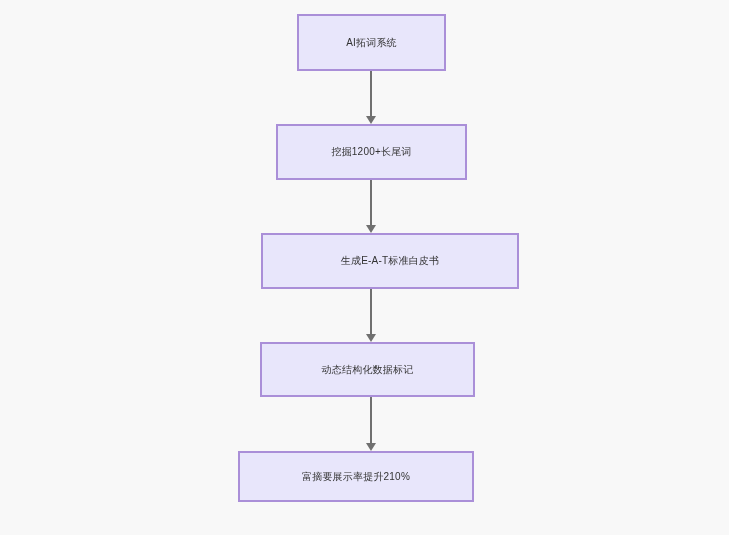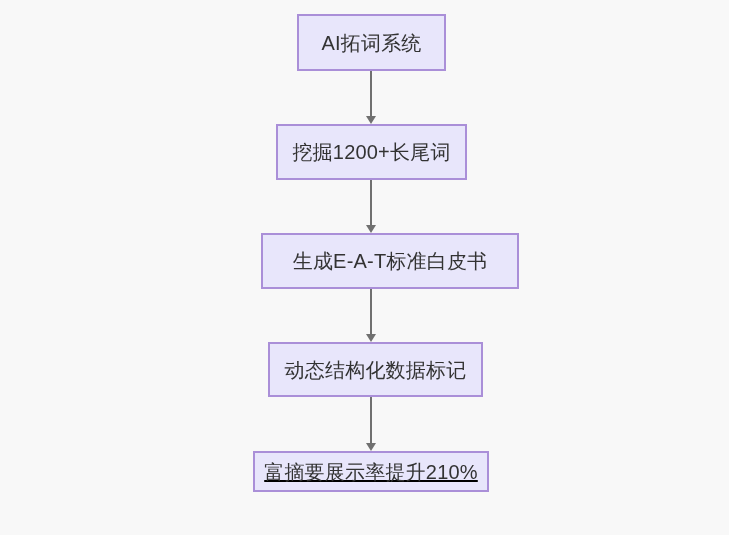--- a/index.html
+++ b/index.html
@@ -21,21 +21,21 @@
   .node {
     position: absolute;
     box-sizing: border-box;
     background: #e8e6fb;
     border: 2px solid #aa8fd8;
     display: flex;
     align-items: center;
     justify-content: center;
   }
   .node-label {
-    font-size: 20px;
+    font-size: 10px;
     color: #333333;
     line-height: 1.2;
     white-space: nowrap;
     letter-spacing: 0.2px;
   }
   .edge {
     position: absolute;
     width: 2px;
     background: #707070;
   }
@@ -70,21 +70,21 @@
   </div>
 
   <div class="node" style="left:276px; top:124px; width:191px; height:56px;">
     <span class="node-label">挖掘1200+长尾词</span>
   </div>
 
   <div class="node" style="left:261px; top:233px; width:258px; height:56px;">
     <span class="node-label">生成E-A-T标准白皮书</span>
   </div>
 
-  <div class="node" style="left:268px; top:342px; width:215px; height:55px;">
+  <div class="node" style="left:260px; top:342px; width:215px; height:55px;">
     <span class="node-label">动态结构化数据标记</span>
   </div>
 
-  <div class="node" style="left:253px; top:451px; width:236px; height:41px;text-decoration:underline;">
+  <div class="node" style="left:238px; top:451px; width:236px; height:51px;">
     <span class="node-label">富摘要展示率提升210%</span>
   </div>
 
 </div>
 
 </body></html>

